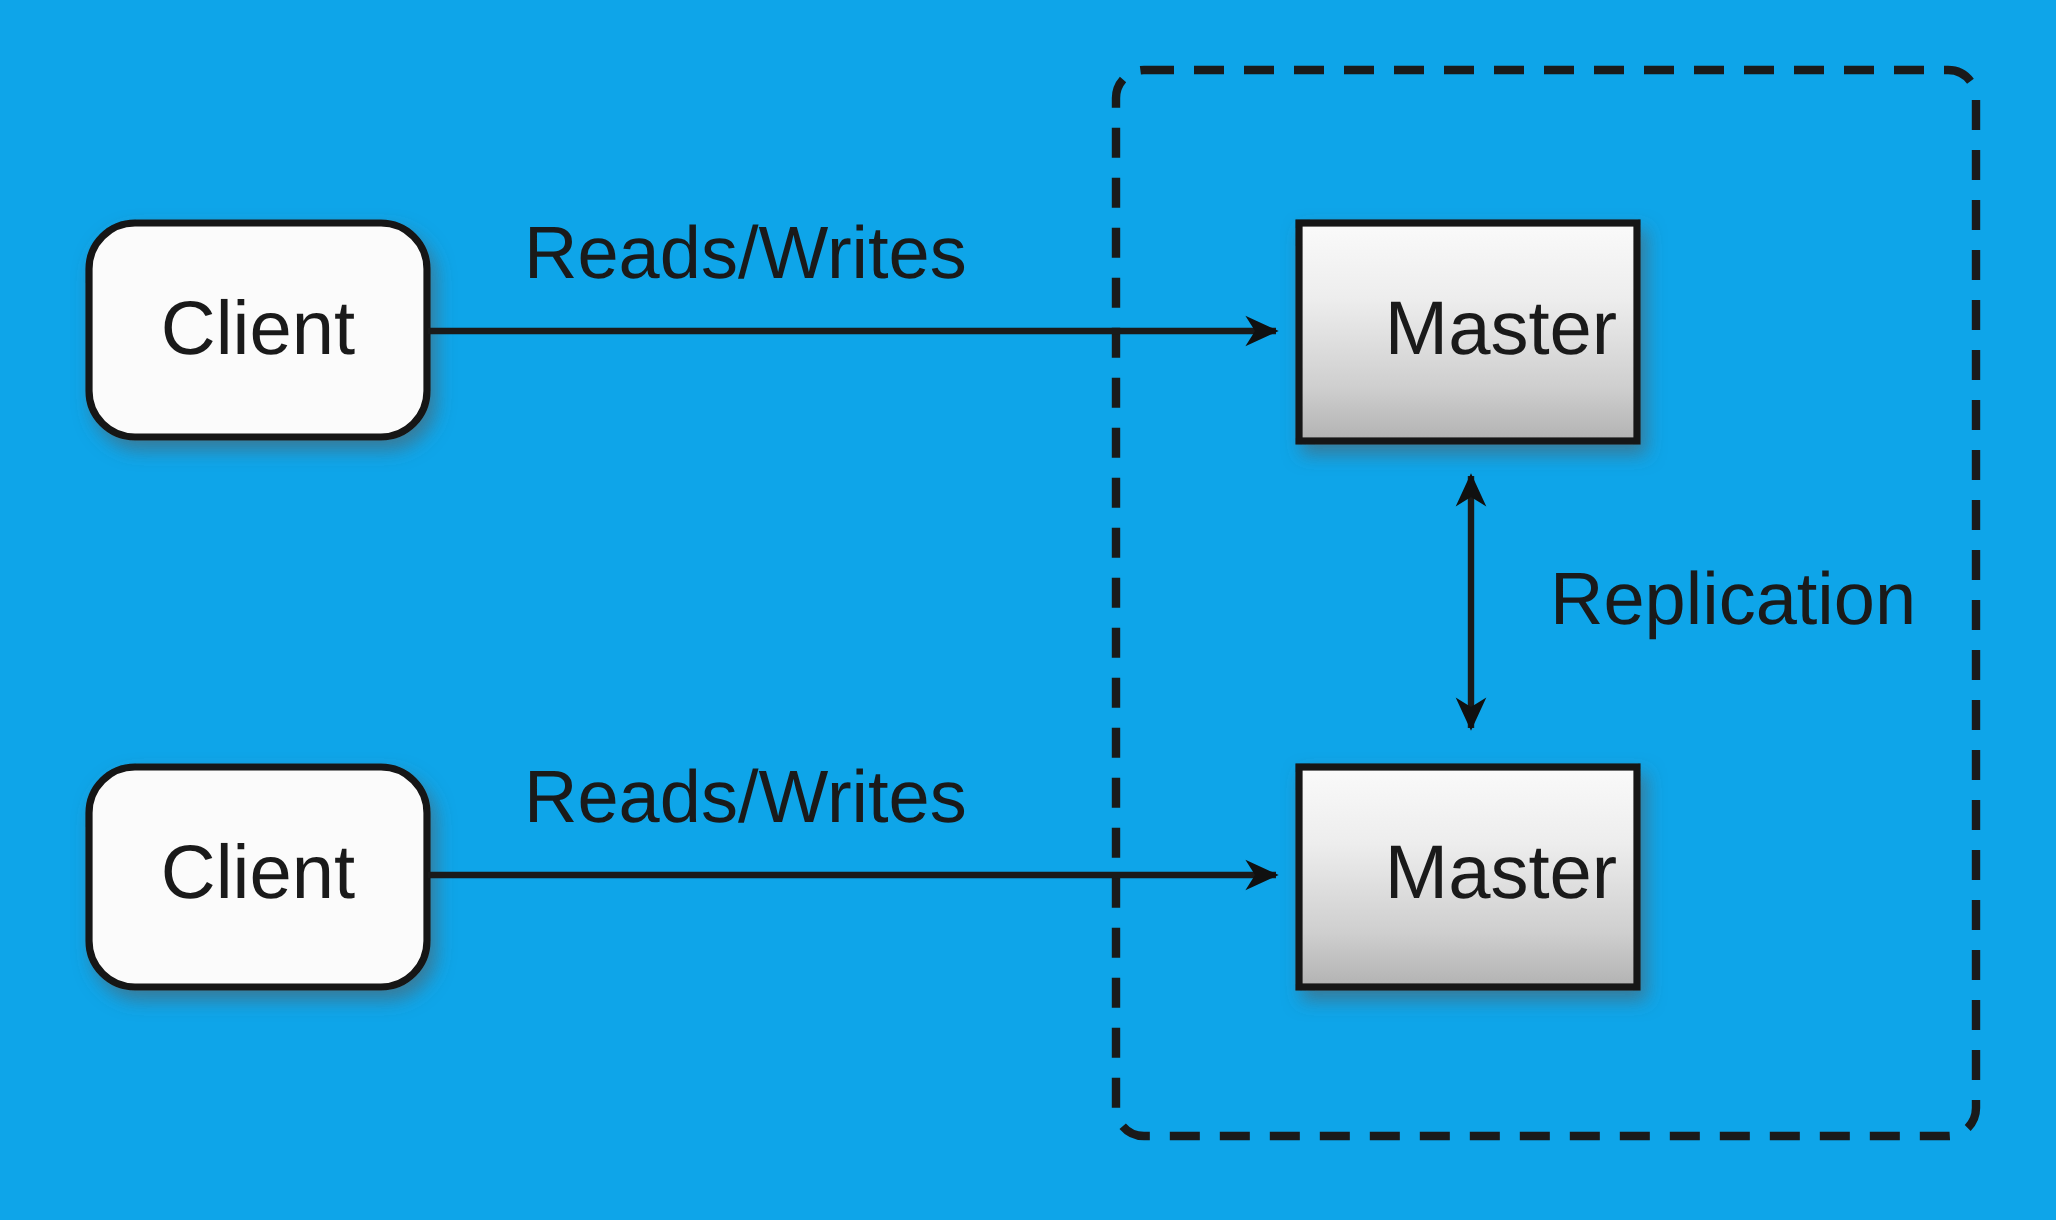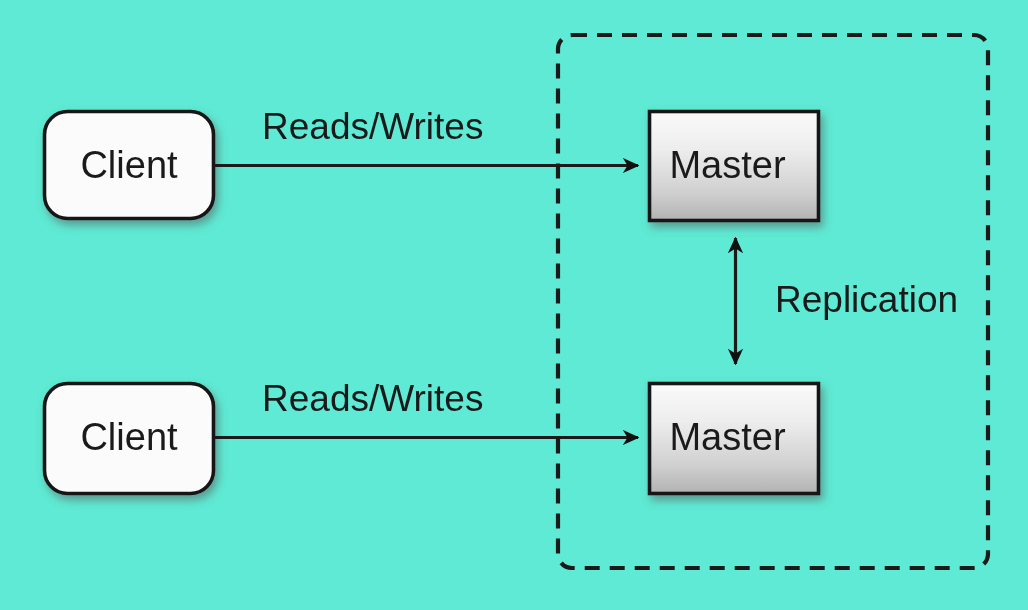--- a/index.html
+++ b/index.html
@@ -7,21 +7,21 @@
     padding: 0;
     background: #ffffff;
   }
   body {
     font-family: "Liberation Sans", sans-serif;
   }
   #canvas {
     position: relative;
     width: 1028px;
     height: 610px;
-    background: #5eead4;
+    background: #0ea5e9;
     overflow: hidden;
   }
   #diagram-svg {
     position: absolute;
     left: 0;
     top: 0;
     width: 1028px;
     height: 610px;
   }
   .node-label,
@@ -37,21 +37,21 @@
   .node-label {
     font-size: 38px;
     line-height: 1;
     text-align: center;
   }
   .edge-label {
     font-size: 37px;
     line-height: 1;
   }
   .client-label { left: 43px; width: 172px; text-align: center; }
-  .master-label { left: 648px; width: 159px; text-align: center; }
+  .master-label { left: 648px; width: 159px; text-align: center; padding-left: 23px; }
   #client-top-label   { top: 146px; }
   #client-bottom-label{ top: 418px; }
   #master-top-label   { top: 146px; }
   #master-bottom-label{ top: 418px; }
   #rw-top-label    { left: 262px; top: 108px; }
   #rw-bottom-label { left: 262px; top: 380px; }
   #replication-label { left: 763px; top: 281px; margin-left: 12px; }
 </style>
 </head>
 <body>

